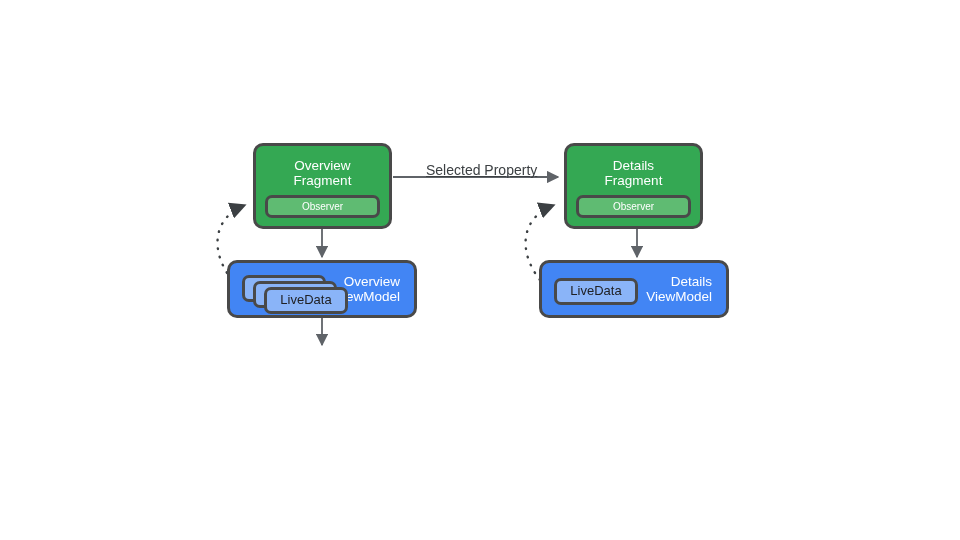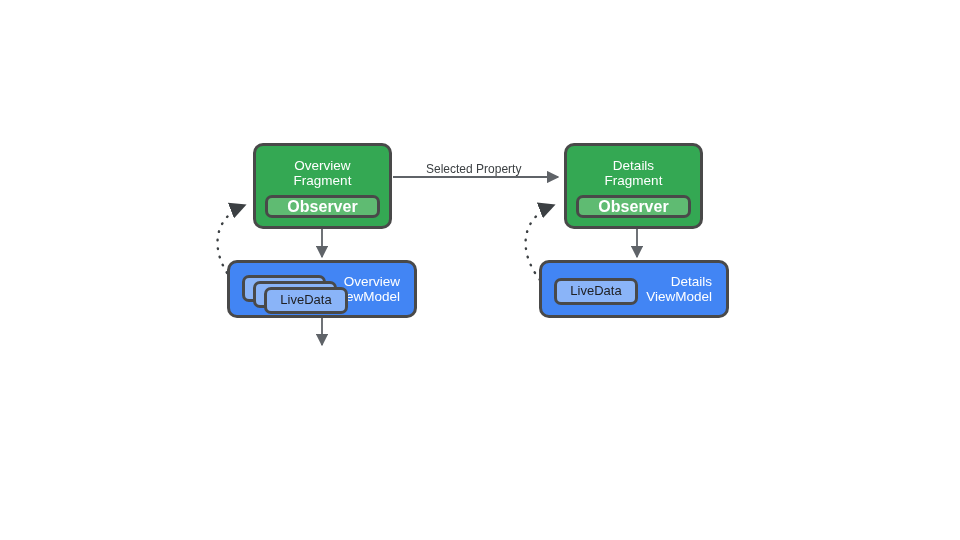--- a/index.html
+++ b/index.html
@@ -57,23 +57,22 @@
     right: 9px;
     bottom: 8px;
     height: 23px;
     box-sizing: border-box;
     background: #5FBB72;
     border: 3px solid #494949;
     border-radius: 7px;
     display: flex;
     align-items: center;
     justify-content: center;
-    font-size: 16px;
+    font-size: 10px;
     color: #ffffff;
-    font-weight: bold;
   }
 
   
   .viewmodel { justify-content: flex-end; padding-right: 14px; }
   .vm-title {
     white-space: pre-line;
     font-size: 13.5px;
     text-align: right;
     color: #ffffff;
   }
@@ -93,23 +92,24 @@
     display: flex;
     align-items: center;
     justify-content: center;
     font-size: 13px;
     color: #202124;
   }
   .livedata-chip.ghost { background: #8AB4F8; }
 
   .edge-label {
     position: absolute;
-    font-size: 12px;
+    font-size: 14px;
     color: #3c4043;
     white-space: nowrap;
+    text-decoration: underline;
   }
 </style>
 </head>
 <body>
 
 <div id="canvas">
 
   <svg id="wires" viewBox="0 0 960 540" xmlns="http://www.w3.org/2000/svg">
     <defs>
       <marker id="arrowhead" viewBox="0 0 10 10" refX="9" refY="5" markerWidth="7" markerHeight="7" orient="auto-start-reverse">

